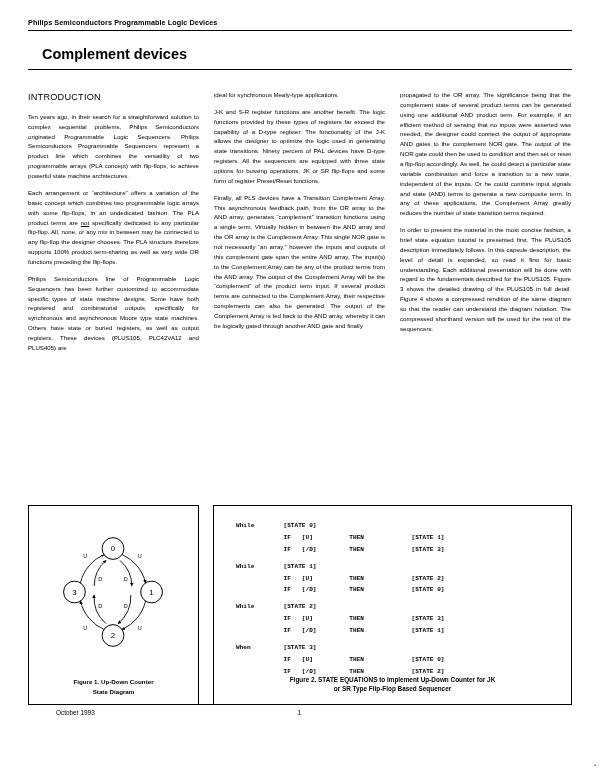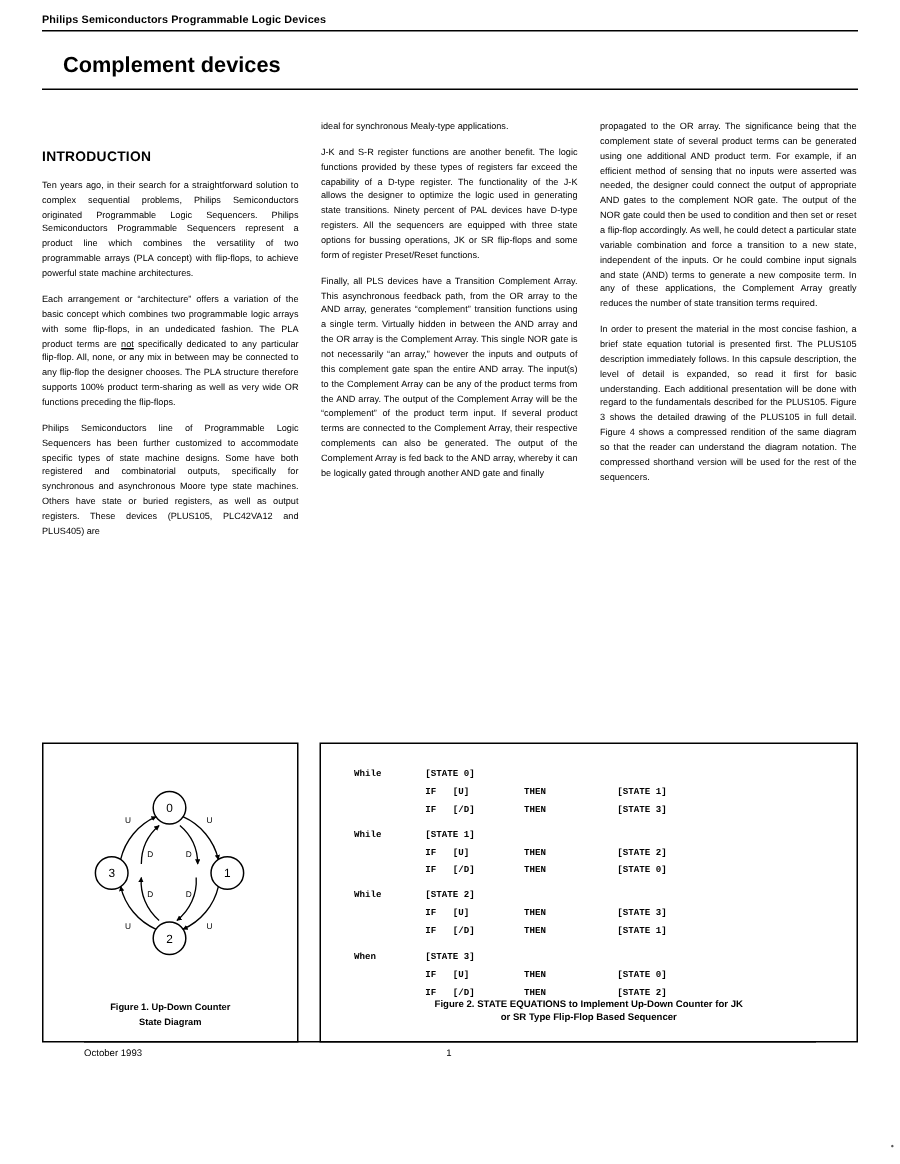--- a/index.html
+++ b/index.html
@@ -14,21 +14,21 @@
     width: 600px;
     height: 776px;
     background: #ffffff;
     position: relative;
     box-sizing: border-box;
     overflow: hidden;
   }
   .sheet {
     position: absolute;
     left: 28px;
-    top: 8px;
+    top: 18px;
     width: 544px;
     height: 722px;
   }
   .header-line {
     font-size: 7.2px;
     font-weight: bold;
     color: #000;
     letter-spacing: 0.1px;
     padding-bottom: 3px;
   }
@@ -60,22 +60,22 @@
     font-size: 6.1px;
     line-height: 1.62;
     color: #000;
     text-align: justify;
   }
   .col p {
     margin: 0 0 7px 0;
   }
   .section-head {
     font-size: 9.2px;
-    font-weight: bold;
-    margin: 17px 0 7px 0;
+    font-weight: normal;
+    margin: 0 0 7px 0;
     letter-spacing: 0.2px;
   }
   u.ul { text-decoration: underline; }
 
   .figures {
     position: absolute;
     left: 0;
     top: 487px;
     width: 544px;
     display: flex;

